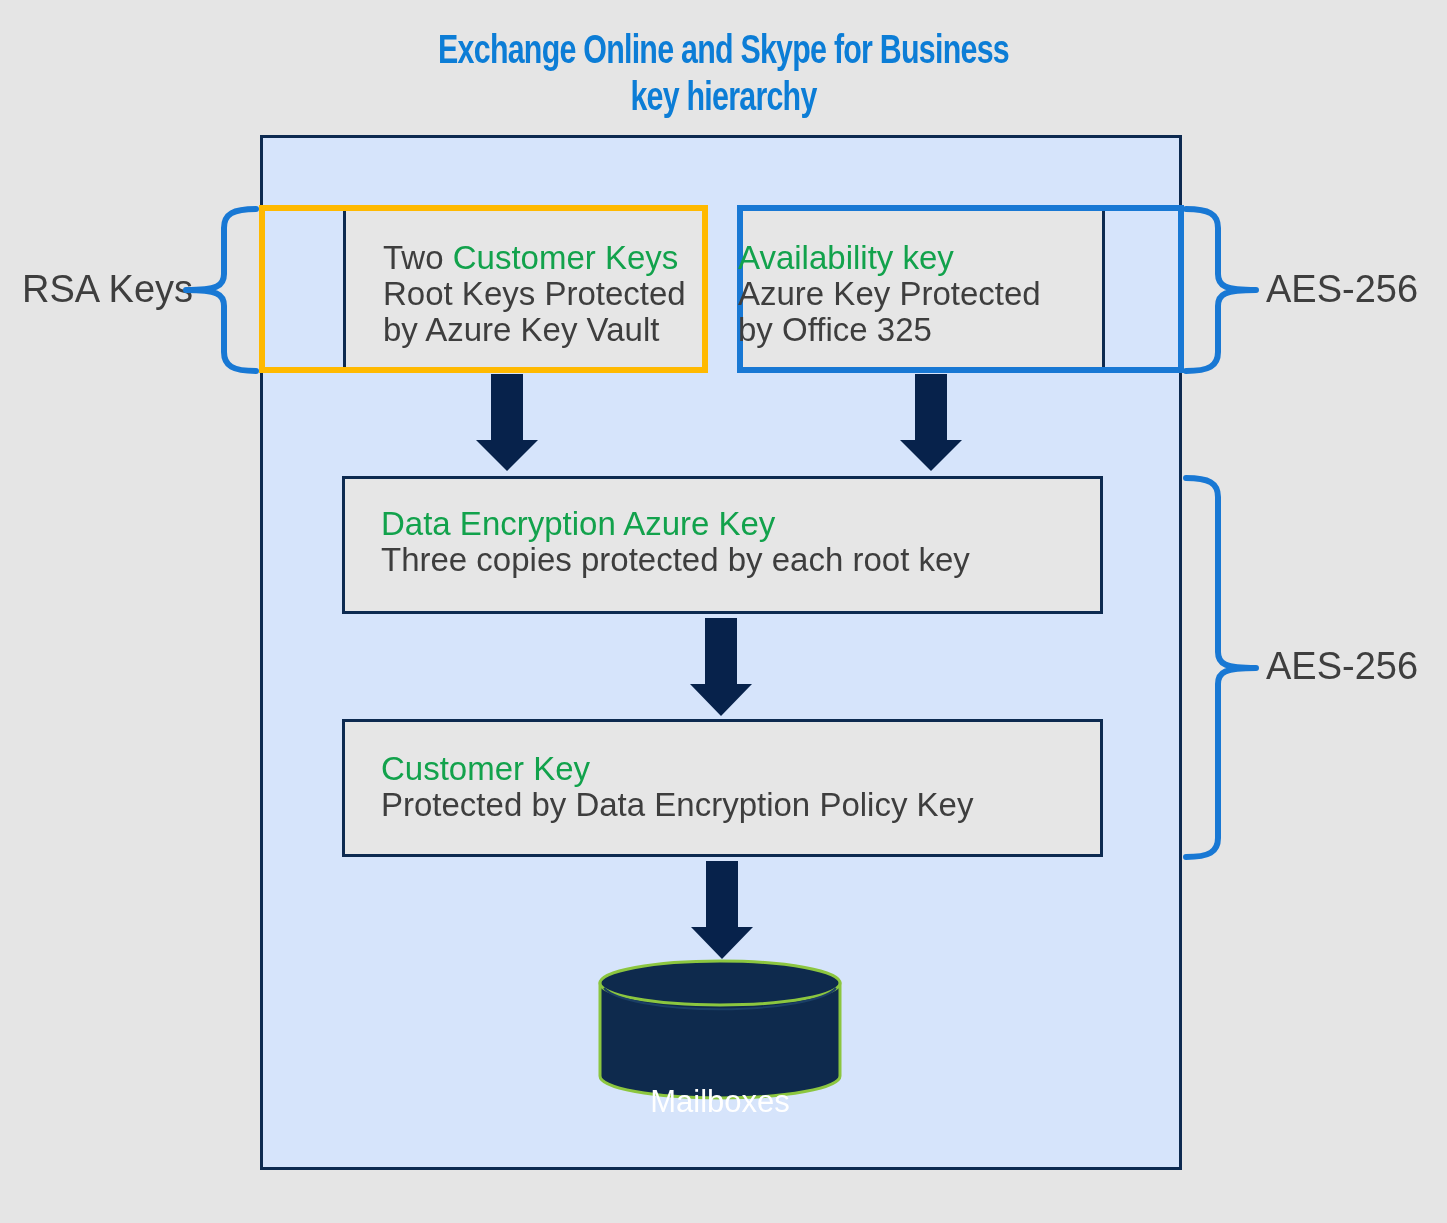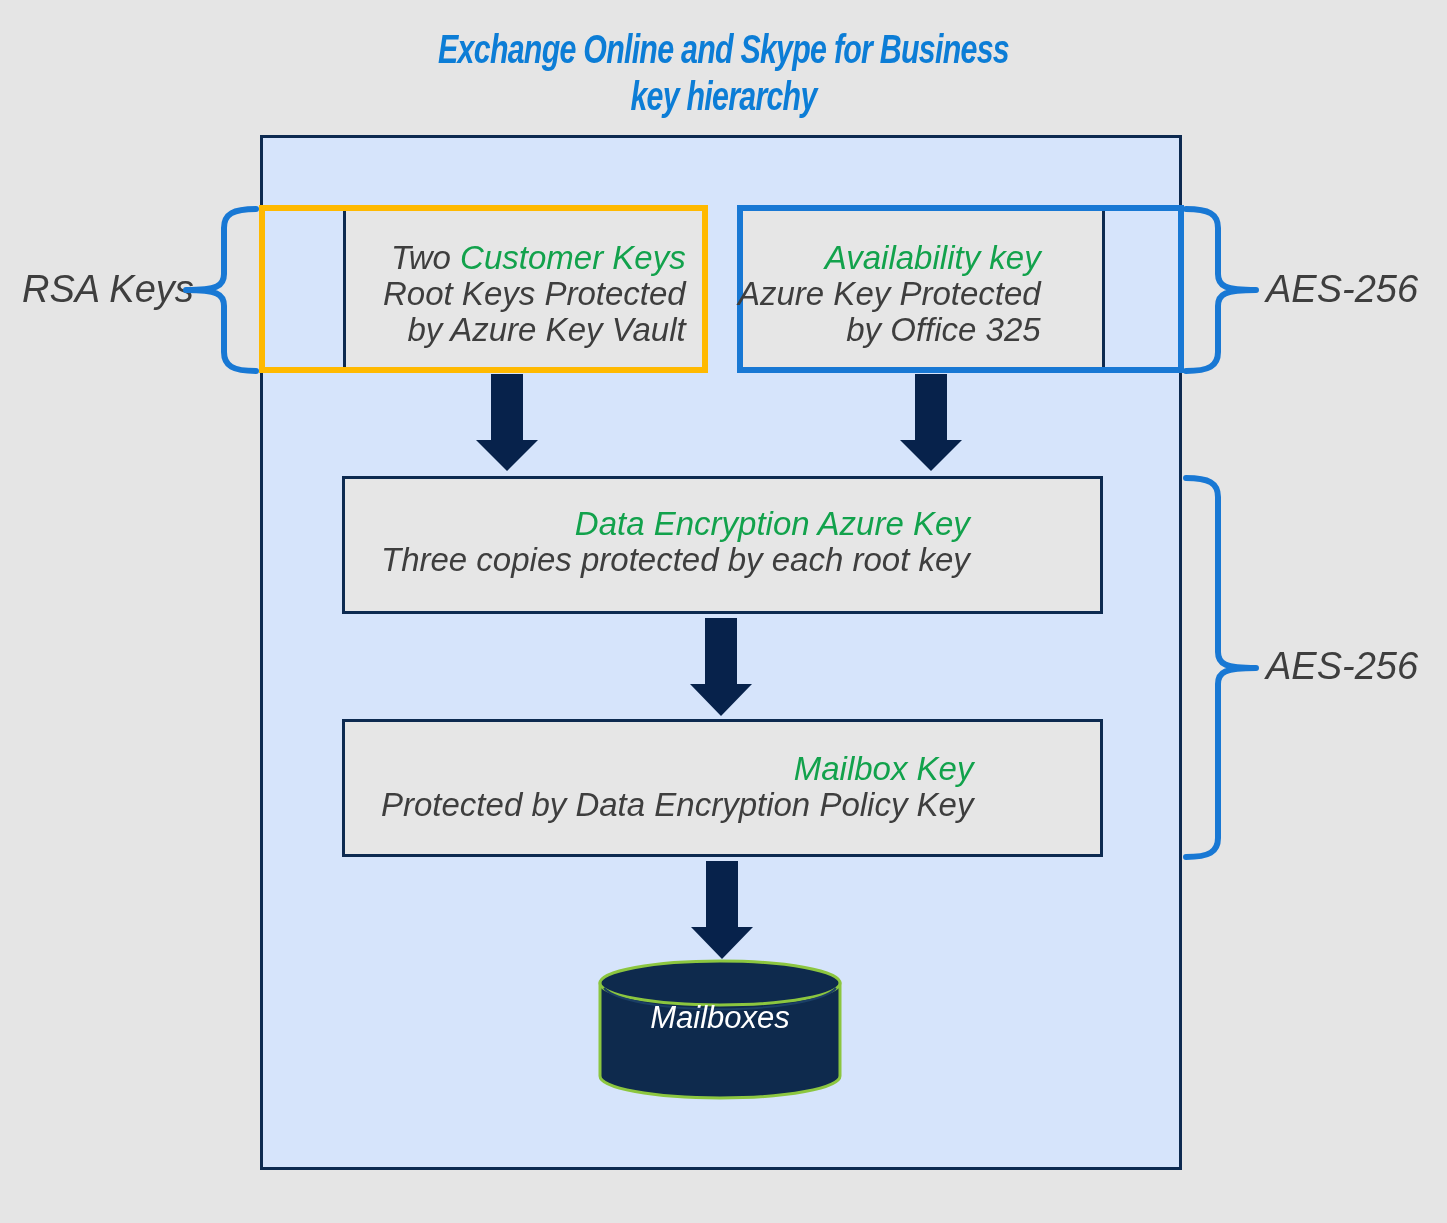--- a/index.html
+++ b/index.html
@@ -8,21 +8,21 @@
     --highlight_green:#12A24C; --navy:#07224B; --cyl_navy:#0E2A4D; --cyl_green:#8CC63F;
     --text_dark:#3E3E3E; --white_text:#FFFFFF;
   }
   *{margin:0;padding:0;box-sizing:border-box;}
   html,body{width:1447px;height:1223px;}
   body{
     background:var(--page_bg);
     font-family:"Liberation Sans","DejaVu Sans",sans-serif;
     overflow:hidden;
   }
-  #canvas{position:relative;width:1238px;height:1223px;font-style:italic;}
+  #canvas{position:relative;width:1238px;height:1223px;}
 
   
   .title{
     position:absolute;left:0;top:26px;width:1447px;text-align:center;
     color:var(--title_blue);font-weight:700;font-size:40px;line-height:47px;
     letter-spacing:-1px;
   }
   .title .squeeze{display:inline-block;transform:scaleX(0.76);transform-origin:50% 50%;white-space:nowrap;}
 
   
@@ -38,39 +38,38 @@
 
   
   .frame{position:absolute;background:transparent;}
   .frame.orange{border:6px solid var(--orange);}
   .frame.blue{border:6px solid var(--accent_blue);}
 
   
   .box-text{
     position:absolute;font-size:33px;line-height:36px;color:var(--text_dark);
     white-space:nowrap;
-    text-align:right;
   }
   .box-text .hl{color:var(--highlight_green);}
 
   
   .side-label{
     position:absolute;font-size:38px;line-height:46px;color:var(--text_dark);
     white-space:nowrap;
   }
 
   
   svg.overlay{position:absolute;left:0;top:0;pointer-events:none;}
   .arrow{fill:var(--navy);}
   .brace{stroke:var(--accent_blue);stroke-width:6;fill:none;stroke-linecap:round;stroke-linejoin:round;}
   .cyl{fill:var(--cyl_navy);stroke:var(--cyl_green);stroke-width:3;stroke-linejoin:round;}
   .cyl-rim{fill:none;stroke:#1B3F66;stroke-width:2;}
 
   .cyl-label{
-    position:absolute;left:600px;top:1000px;width:240px;text-align:center;
+    position:absolute;left:600px;top:1084px;width:240px;text-align:center;
     color:var(--white_text);font-size:31px;line-height:36px;
   }
 </style>
 </head>
 <body>
 
 <div id="canvas">
 
   <div class="title">
     <span class="squeeze" style="display:block;">Exchange Online and Skype for Business</span>
@@ -98,21 +97,21 @@
   </div>
 
   <div class="gray-box bordered" style="left:342px;top:476px;width:761px;height:138px;"></div>
   <div class="box-text" style="left:381px;top:506px;">
     <div class="hl">Data Encryption Azure Key</div>
     <div>Three copies protected by each root key</div>
   </div>
 
   <div class="gray-box bordered" style="left:342px;top:719px;width:761px;height:138px;"></div>
   <div class="box-text" style="left:381px;top:751px;">
-    <div class="hl">Mailbox Key</div>
+    <div class="hl">Customer Key</div>
     <div>Protected by Data Encryption Policy Key</div>
   </div>
 
   <div class="side-label" style="left:22px;top:266px;">RSA Keys</div>
   <div class="side-label" style="left:1266px;top:266px;">AES-256</div>
   <div class="side-label" style="left:1266px;top:643px;">AES-256</div>
 
   <svg class="overlay" width="1447" height="1223" viewBox="0 0 1447 1223">
     <polygon class="arrow" points="491,374 523,374 523,440 538,440 507,471 476,440 491,440"></polygon>
     <polygon class="arrow" points="915,374 947,374 947,440 962,440 931,471 900,440 915,440"></polygon>

